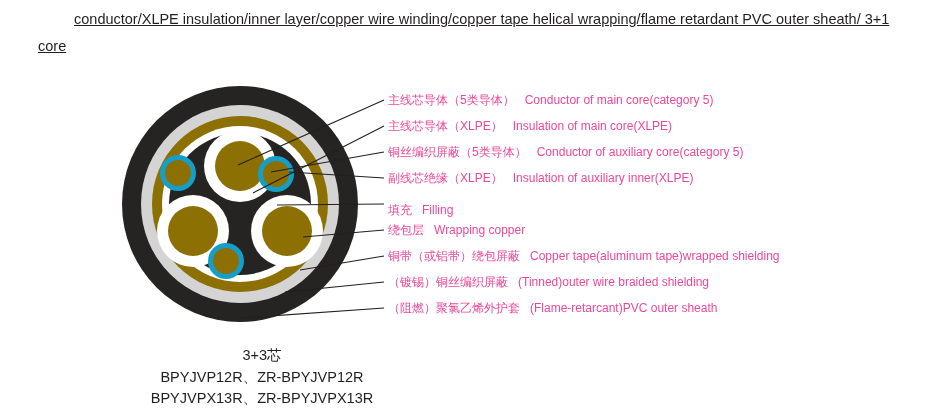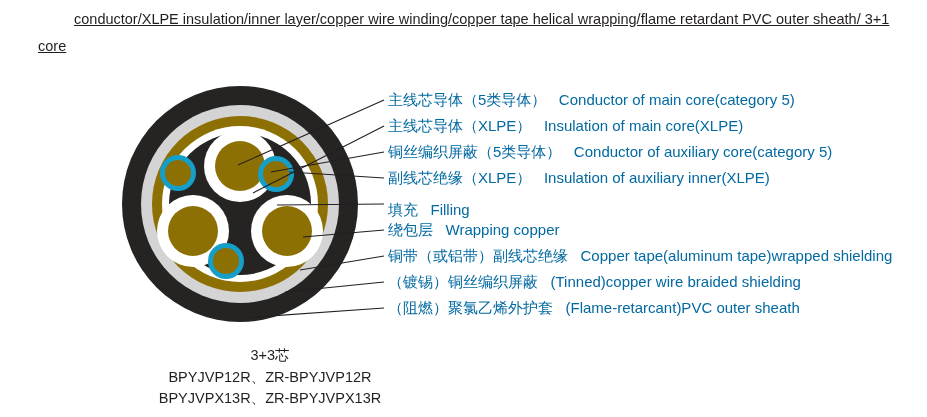--- a/index.html
+++ b/index.html
@@ -45,34 +45,33 @@
     left: 388px;
     top: 0;
     width: 539px;
   }
   .callout-row {
     position: absolute;
     left: 0;
     height: 26px;
     line-height: 26px;
     white-space: nowrap;
-    font-size: 15px;
-    color: #0369a1;
+    font-size: 12px;
+    color: #ec4899;
   }
 
   
   #caption {
     position: absolute;
     left: 112px;
     top: 345px;
     width: 300px;
     font-size: 14.5px;
     line-height: 21px;
     color: #231f20;
-    margin-left: 8px;
   }
   #caption .core-count {
     display: block;
     text-align: center;
     margin-bottom: 1px;
   }
   #caption .model-line { display: block; text-align: center; }
 </style>
 </head>
 <body>
@@ -159,28 +158,28 @@
     <span>填充</span>
     &nbsp;
     <span>Filling</span>
   </div>
   <div class="callout-row" style="top:217px">
     <span>绕包层</span>
     &nbsp;
     <span>Wrapping copper</span>
   </div>
   <div class="callout-row" style="top:243px">
-    <span>铜带（或铝带）副线芯绝缘</span>
+    <span>铜带（或铝带）绕包屏蔽</span>
     &nbsp;
     <span>Copper tape(aluminum tape)wrapped shielding</span>
   </div>
   <div class="callout-row" style="top:269px">
     <span>（镀锡）铜丝编织屏蔽</span>
     &nbsp;
-    <span>(Tinned)copper wire braided shielding</span>
+    <span>(Tinned)outer wire braided shielding</span>
   </div>
   <div class="callout-row" style="top:295px">
     <span>（阻燃）聚氯乙烯外护套</span>
     &nbsp;
     <span>(Flame-retarcant)PVC outer sheath</span>
   </div>
 </div>
 
 <div id="caption">
   <span class="core-count">3+3芯</span>

